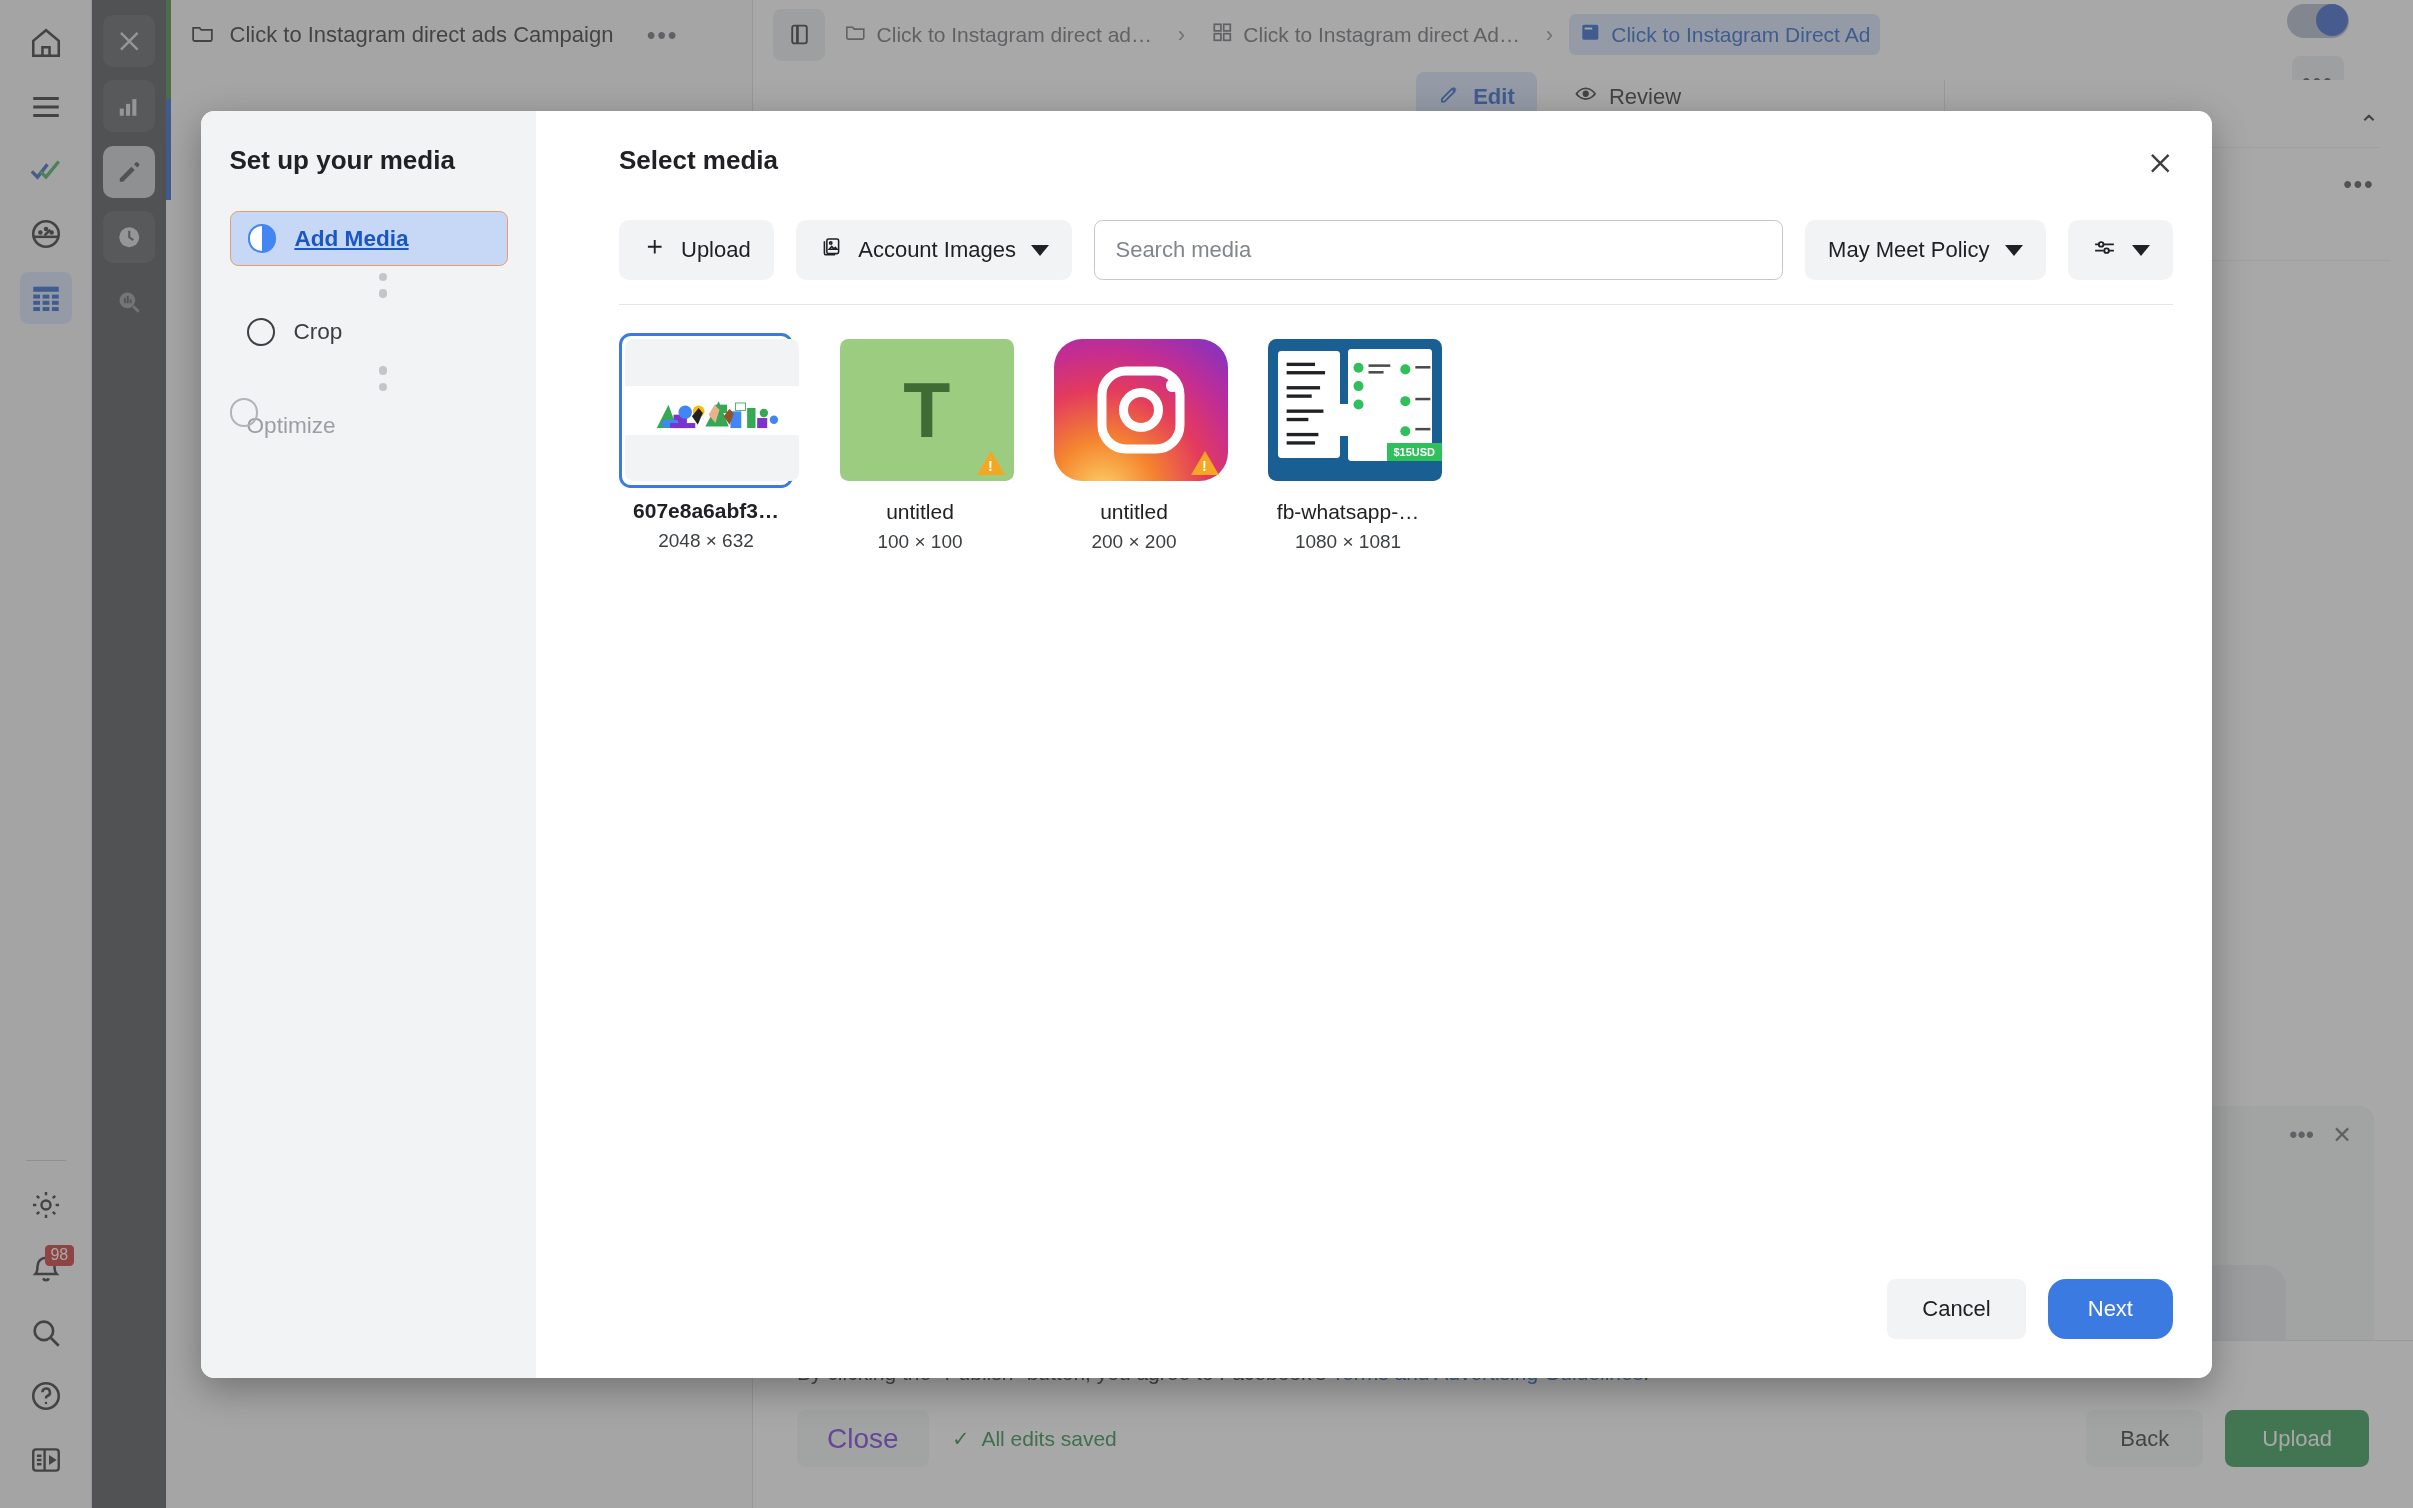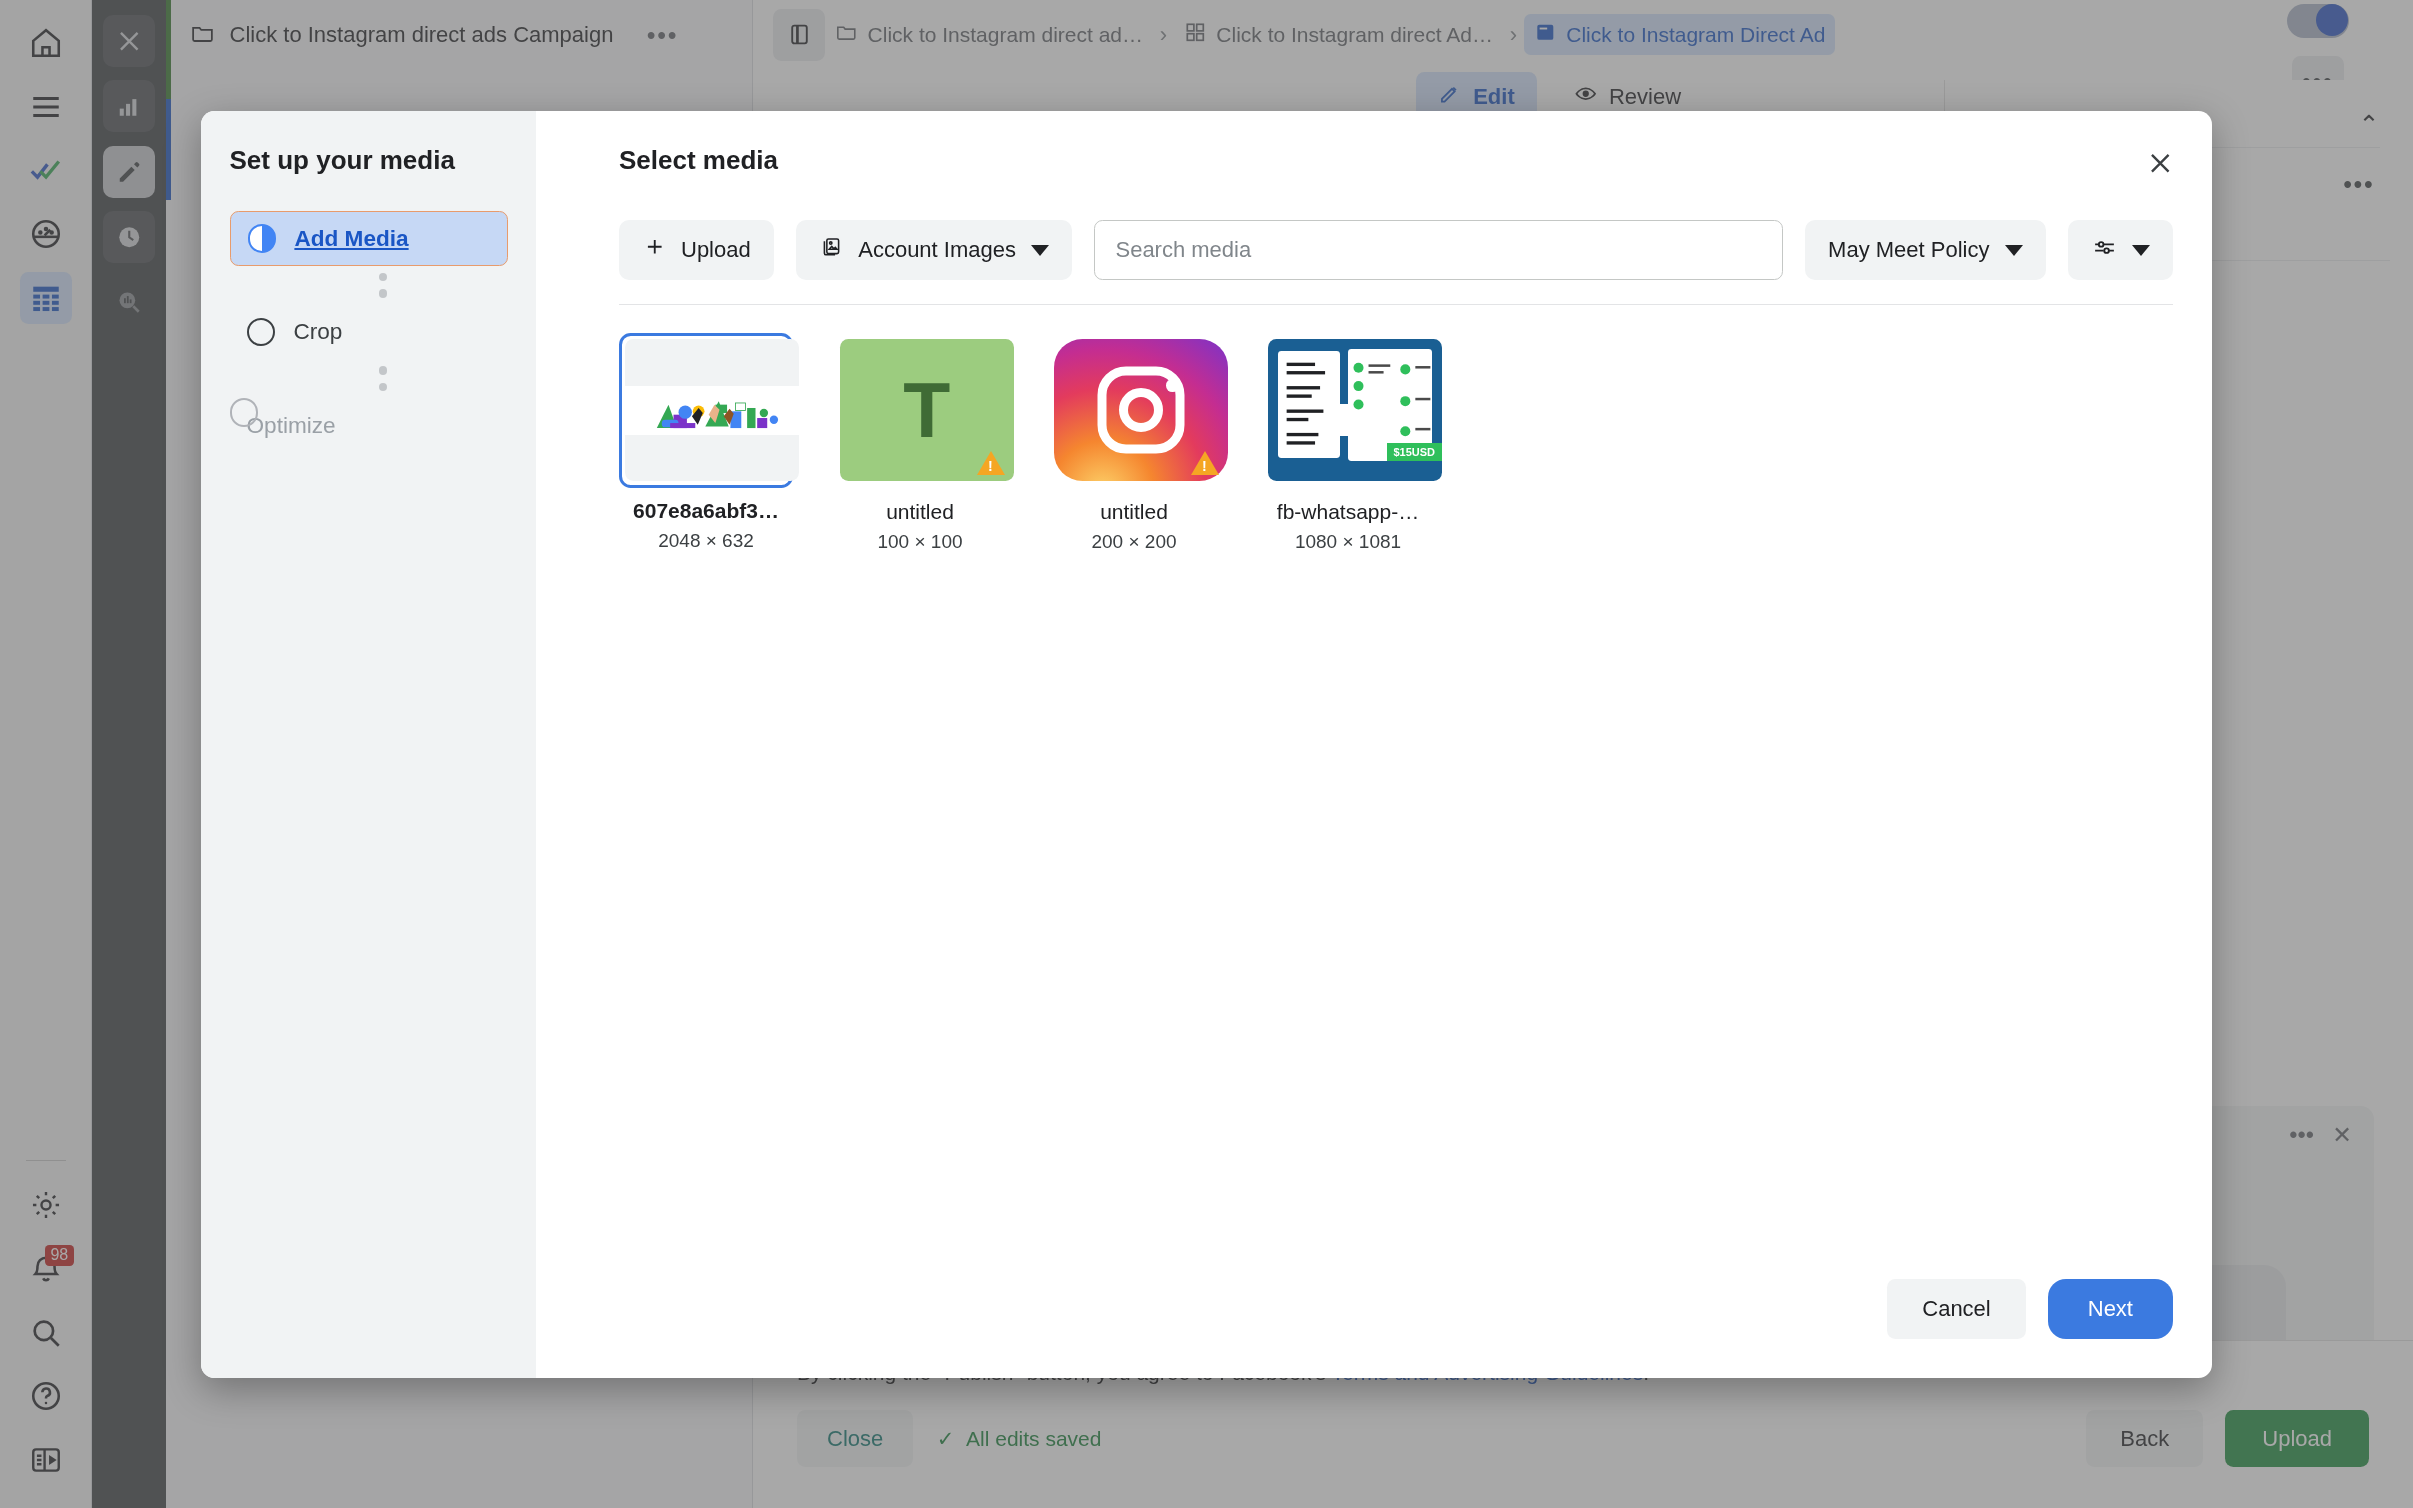--- a/index.html
+++ b/index.html
@@ -50,21 +50,21 @@
   }
   .tree-strip-green { position: absolute; left: 0; top: 0; width: 5px; height: 99px; background: #34792a; }
   .tree-strip-blue  { position: absolute; left: 0; top: 99px; width: 5px; height: 101px; background: #1a56c5; }
   .tree-row { display: flex; align-items: center; gap: 15px; padding: 0 23.5px; height: 70px; }
   .tree-title { font-size: 22px; color: #202124; white-space: nowrap; }
   .tree-dots { margin-left: 18.4px; color: #5f6368; font-size: 25px; letter-spacing: 1.7px; }
 
   
   .topbar {
     position: absolute; left: 753px; top: 0; right: 0; height: 69px;
-    background: #fff; display: flex; align-items: center; padding: 0 20px; gap: 0;
+    background: #fff; display: flex; align-items: center; padding: 0 20px; gap: 9px;
   }
   .panel-toggle { width: 52px; height: 52px; border-radius: 8.4px; background: #e8eaed;
     display:flex; align-items:center; justify-content:center; }
   .crumb { display: flex; align-items: center; gap: 10px; padding: 6.7px 10px; border-radius: 6.7px;
     font-size: 21px; color: #5f6368; white-space: nowrap; }
   .crumb.active { background: #d2e3fc; color: #1a56c5; font-weight: 500; }
   .crumb-sep { color: #80868b; font-size: 22px; margin: 0 6.7px; }
   .topbar-right { margin-left: auto; display: flex; align-items: center; gap: 18.4px; padding-right: 6.7px; flex-direction: column; }
   .setup-error { display:flex; align-items:center; gap: 11.7px; font-size: 21px; color:#202124; }
   .tri { width: 0; height: 0; border-left: 9.2px solid transparent; border-right: 9.2px solid transparent;
@@ -101,21 +101,21 @@
     color:#5f6368; font-size: 23.5px; }
   .phone-inner { margin: 101px auto 0; width: 218px; height: 352px; background:#e4e6e9; border-radius: 22px 22px 0 0; }
 
   
   .footer { position: absolute; left: 753px; right: 0; bottom: 0; height: 168px; background: #fff;
     border-top: 0.8px solid #e0e0e0; padding: 20px 44px; }
   .footer-note { font-size: 21px; color: #202124; }
   .footer-note a { color: #1a56c5; text-decoration: none; }
   .footer-row { display: flex; align-items: center; gap: 23.5px; margin-top: 25px; }
   .close-btn { background: #f1f3f4; border-radius: 8.4px; height: 57px; padding: 0 30px;
-    display:flex; align-items:center; font-size: 22px; color:#0f766e; }
+    display:flex; align-items:center; font-size: 28px; color:#6d28d9; }
   .saved { display:flex; align-items:center; gap: 11.7px; color:#188038; font-size: 21px; }
   .footer-right { margin-left: auto; display:flex; gap: 22px; }
   .back-btn { background: #f1f3f4; border-radius: 8.4px; height: 57px; padding: 0 34px;
     display:flex; align-items:center; font-size: 22px; color:#202124; }
   .publish-btn { background: #1e8e3e; color: #fff; border-radius: 8.4px; height: 57px; padding: 0 37px;
     display:flex; align-items:center; font-size: 22px; }
 
   
   .modal {
     position: absolute; left: 201px; top: 111px; width: 2011px; height: 1267px;

